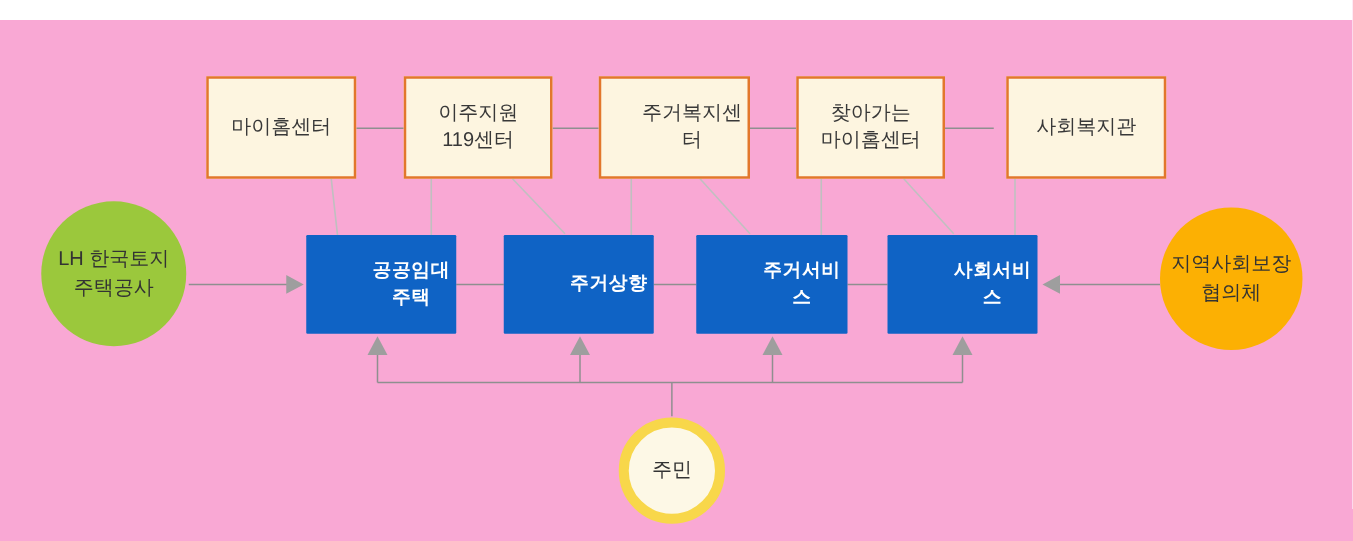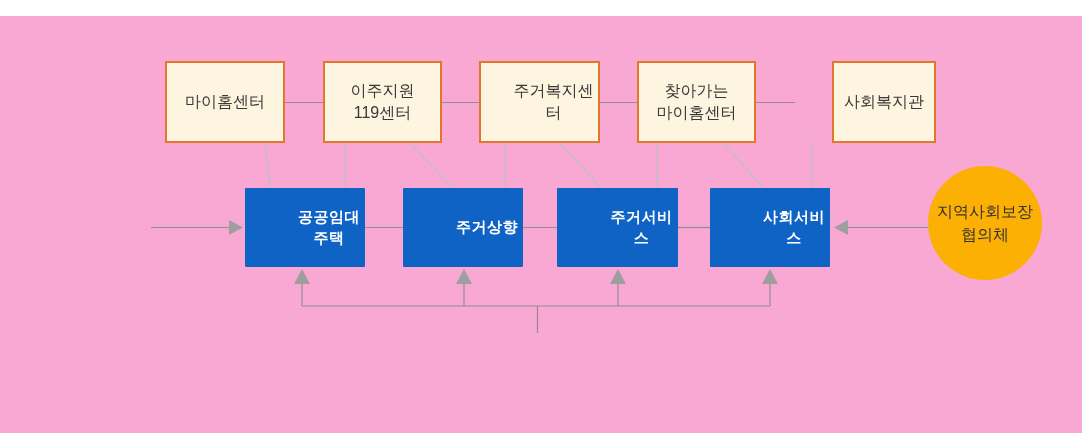--- a/index.html
+++ b/index.html
@@ -117,23 +117,26 @@
     <polygon class="ah" points="618,253 610,268 626,268"></polygon>
     <polygon class="ah" points="770,253 762,268 778,268"></polygon>
   </svg>
 
   <div class="node topbox" style="left:165px;width:120px;">마이홈센터</div>
   <div class="node topbox" style="left:323px;width:119px;">이주지원
 119센터</div>
   <div class="node topbox" style="left:479px;width:121px;padding-left:28px;">주거복지센터</div>
   <div class="node topbox" style="left:637px;width:119px;">찾아가는
 마이홈센터</div>
-  <div class="node topbox" style="left:832px;width:104px;">사회복지관</div>
+  <div class="node topbox" style="left:805px;width:128px;">사회복지관</div>
 
   <div class="node bluebox" style="left:245px;width:120px;">공공임대주택</div>
   <div class="node bluebox" style="left:403px;width:120px;">주거상향</div>
   <div class="node bluebox" style="left:557px;width:121px;font-family:Liberation Serif, serif;">주거서비스</div>
   <div class="node bluebox" style="left:710px;width:120px;">사회서비스</div>
 
+  <div class="node circle circle-green">LH 한국토지
+주택공사</div>
   <div class="node circle circle-amber">지역사회보장
 협의체</div>
+  <div class="node circle circle-resident">주민</div>
 
 </div>
 
 </body></html>

